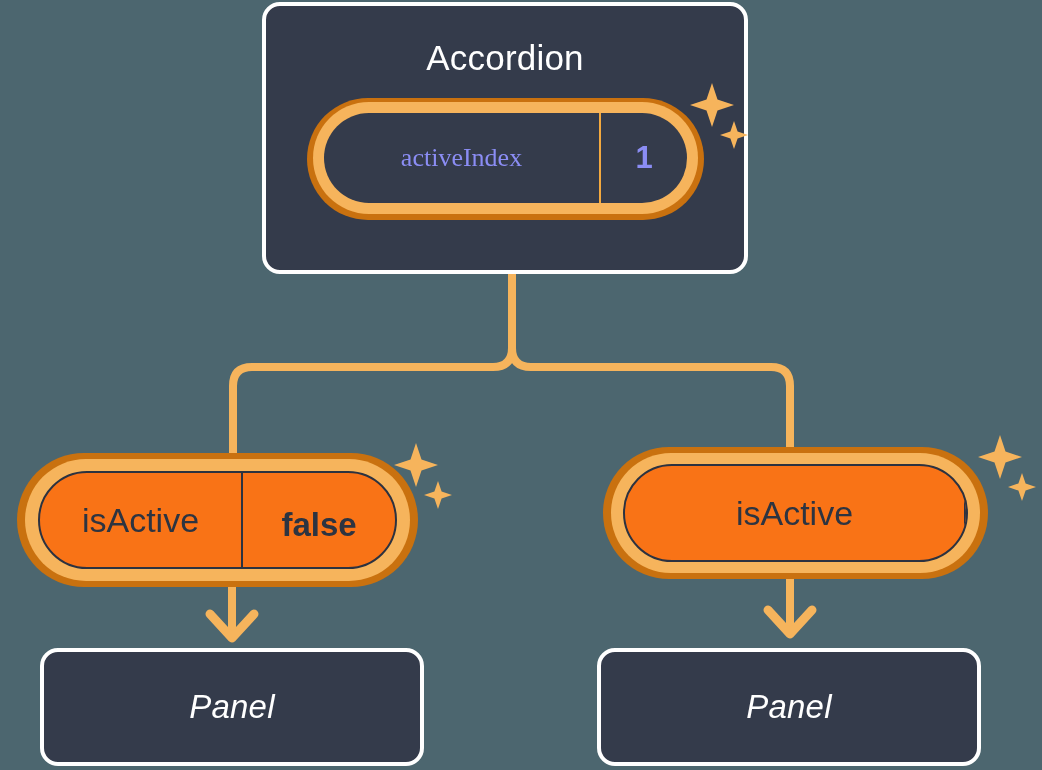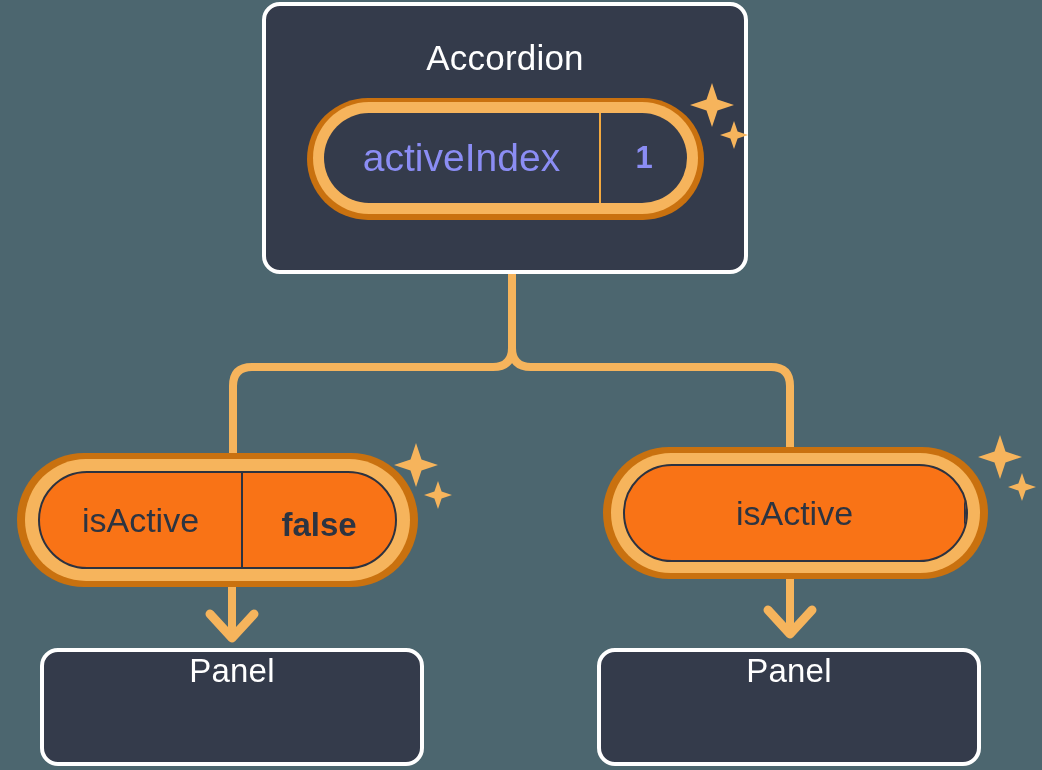--- a/index.html
+++ b/index.html
@@ -56,21 +56,23 @@
   #accordion-box .node-title {
     margin-top: 32px;
   }
 
   
   .panel-box {
     width: 384px;
     height: 118px;
     top: 648px;
     display: flex;
+    align-items: center;
     justify-content: center;
+    font-style: italic;
   }
   #panel-left  { left: 40px; }
   #panel-right { left: 597px; }
   .panel-box .node-title { font-size: 33px; }
 
   
   .pill {
     position: absolute;
     box-sizing: border-box;
     border-radius: 999px;
@@ -112,23 +114,24 @@
     top: 98px;
     width: 397px;
     height: 122px;
   }
   #pill-active .pill-ring       { left: 0;  top: 0;  width: 397px; height: 122px; }
   #pill-active .pill-ring-inner { left: 6px; top: 4px; width: 385px; height: 112px; }
   #pill-active .pill-body       { left: 17px; top: 15px; width: 363px; height: 90px; background: #343b4b; }
   #pill-active .pill-key {
     flex: 1 1 auto;
     color: #8b8df4;
-    font-size: 39px;
+    font-size: 26px;
     border-right: 2px solid #f3a93f;
     padding: 0 18px;
+    font-family: Liberation Serif, serif;
   }
   #pill-active .pill-val {
     flex: 0 0 86px;
     color: #8b8df4;
     font-size: 31px;
     font-weight: 700;
   }
 
   
   .pill-purple .pill-body { background: #f97316; border: 2px solid #2c3240; }

